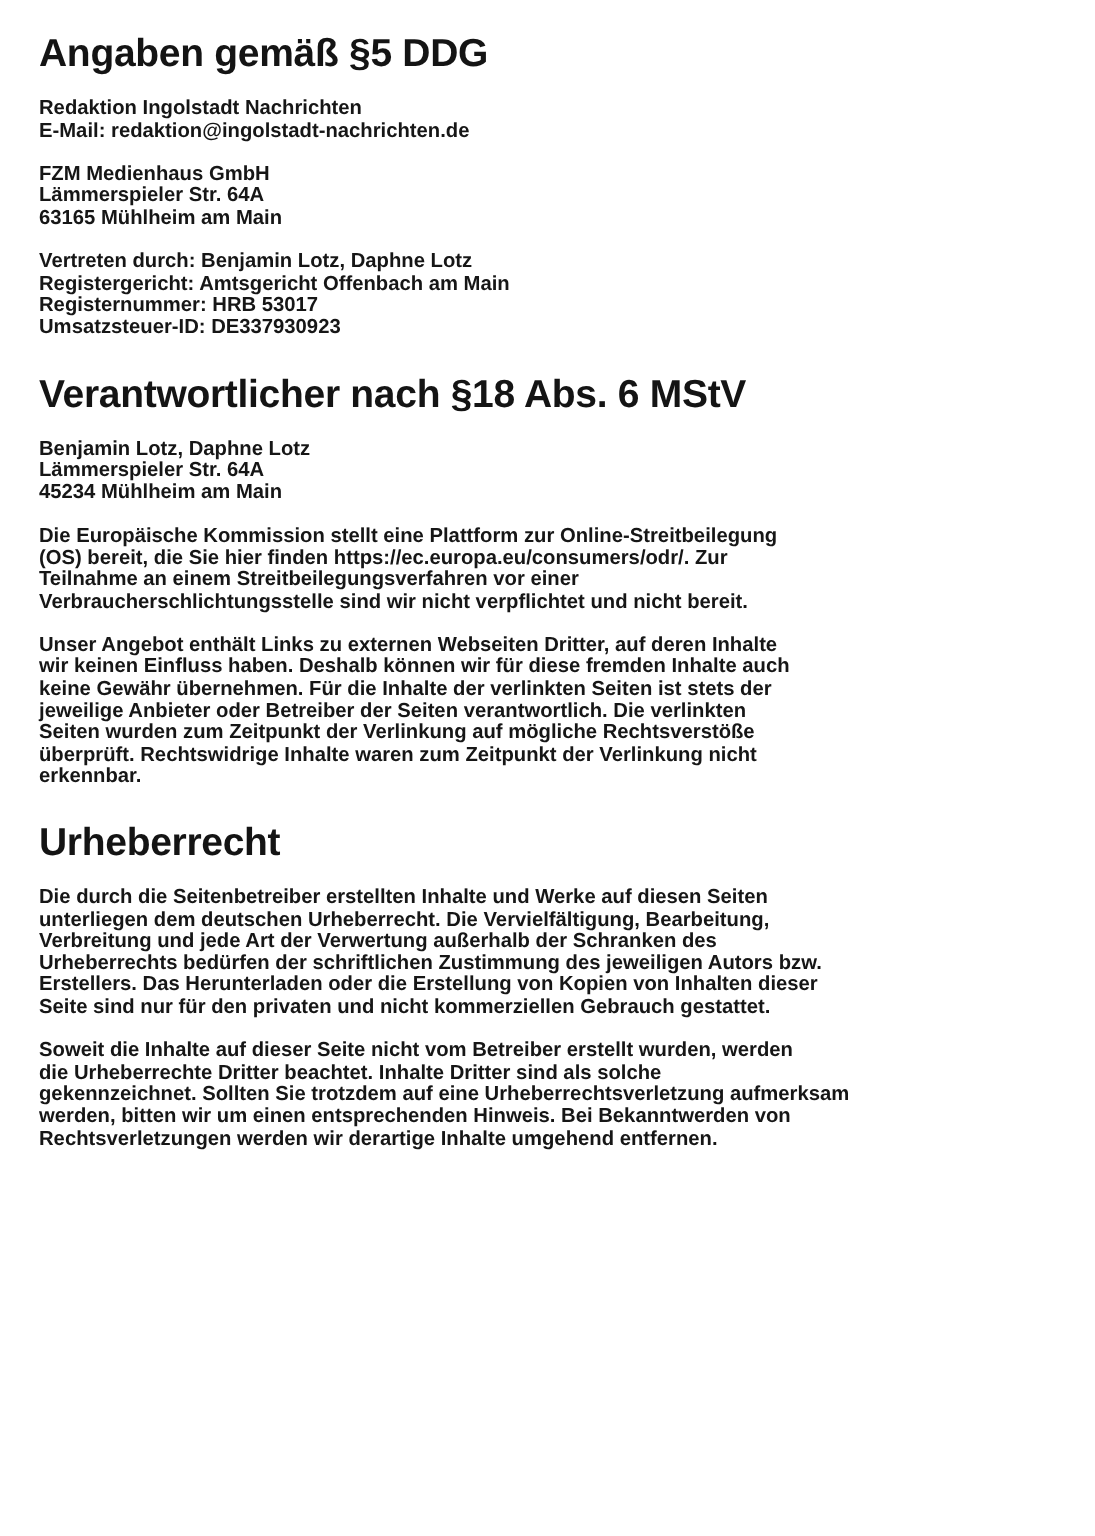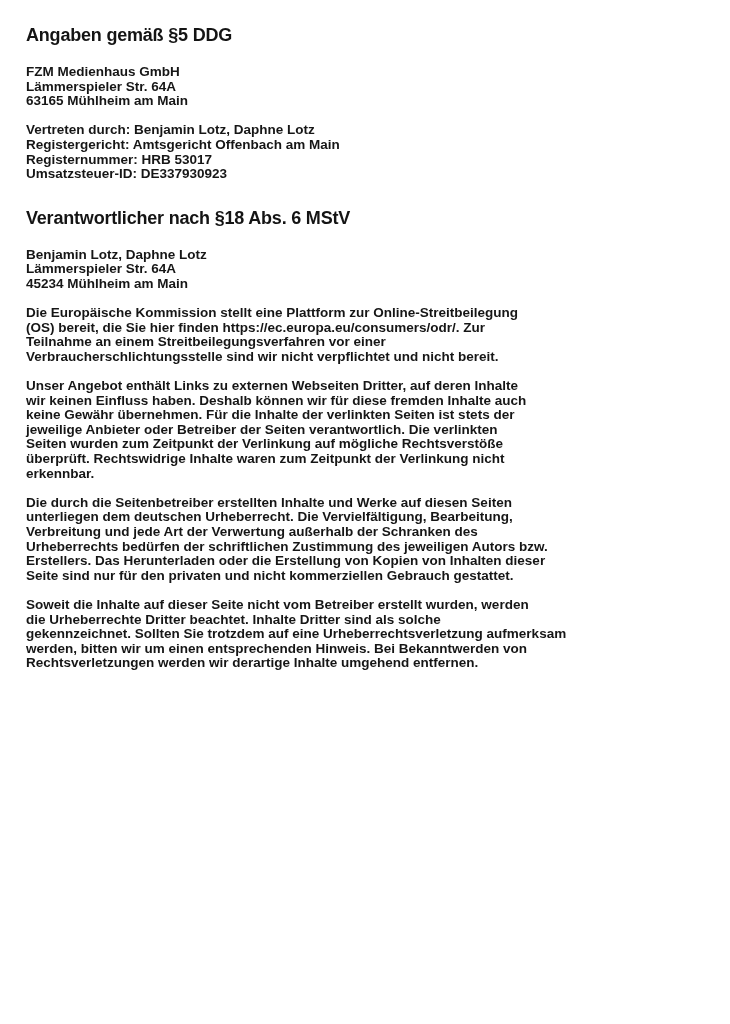--- a/index.html
+++ b/index.html
@@ -15,21 +15,21 @@
     font-weight: 700;
     color: #161616;
     -webkit-font-smoothing: antialiased;
   }
   .content {
     padding: 12px 22px 0 26px;
     box-sizing: border-box;
   }
   .section { margin: 0; }
   h2 {
-    font-size: 18px;
+    font-size: 26px;
     line-height: 27px;
     font-weight: 800;
     letter-spacing: -0.2px;
     margin: 23px 0 16px 0;
     color: #141414;
     white-space: nowrap;
   }
   .section:first-child h2 {
     margin-top: 10px;
   }
@@ -42,20 +42,22 @@
     max-width: 640px;
   }
 </style>
 </head>
 <body>
 
 <main class="content">
 
   <section class="section">
     <h2>Angaben gemäß §5 DDG</h2>
+    <p>Redaktion Ingolstadt Nachrichten
+E-Mail: redaktion@ingolstadt-nachrichten.de</p>
     <p>FZM Medienhaus GmbH
 Lämmerspieler Str. 64A
 63165 Mühlheim am Main</p>
     <p>Vertreten durch: Benjamin Lotz, Daphne Lotz
 Registergericht: Amtsgericht Offenbach am Main
 Registernummer: HRB 53017
 Umsatzsteuer-ID: DE337930923</p>
   </section>
 
   <section class="section">
@@ -76,20 +78,21 @@
     <p>Unser Angebot enthält Links zu externen Webseiten Dritter, auf deren Inhalte
 wir keinen Einfluss haben. Deshalb können wir für diese fremden Inhalte auch
 keine Gewähr übernehmen. Für die Inhalte der verlinkten Seiten ist stets der
 jeweilige Anbieter oder Betreiber der Seiten verantwortlich. Die verlinkten
 Seiten wurden zum Zeitpunkt der Verlinkung auf mögliche Rechtsverstöße
 überprüft. Rechtswidrige Inhalte waren zum Zeitpunkt der Verlinkung nicht
 erkennbar.</p>
   </section>
 
   <section class="section">
+    <h2>Urheberrecht</h2>
     <p>Die durch die Seitenbetreiber erstellten Inhalte und Werke auf diesen Seiten
 unterliegen dem deutschen Urheberrecht. Die Vervielfältigung, Bearbeitung,
 Verbreitung und jede Art der Verwertung außerhalb der Schranken des
 Urheberrechts bedürfen der schriftlichen Zustimmung des jeweiligen Autors bzw.
 Erstellers. Das Herunterladen oder die Erstellung von Kopien von Inhalten dieser
 Seite sind nur für den privaten und nicht kommerziellen Gebrauch gestattet.</p>
     <p>Soweit die Inhalte auf dieser Seite nicht vom Betreiber erstellt wurden, werden
 die Urheberrechte Dritter beachtet. Inhalte Dritter sind als solche
 gekennzeichnet. Sollten Sie trotzdem auf eine Urheberrechtsverletzung aufmerksam
 werden, bitten wir um einen entsprechenden Hinweis. Bei Bekanntwerden von

